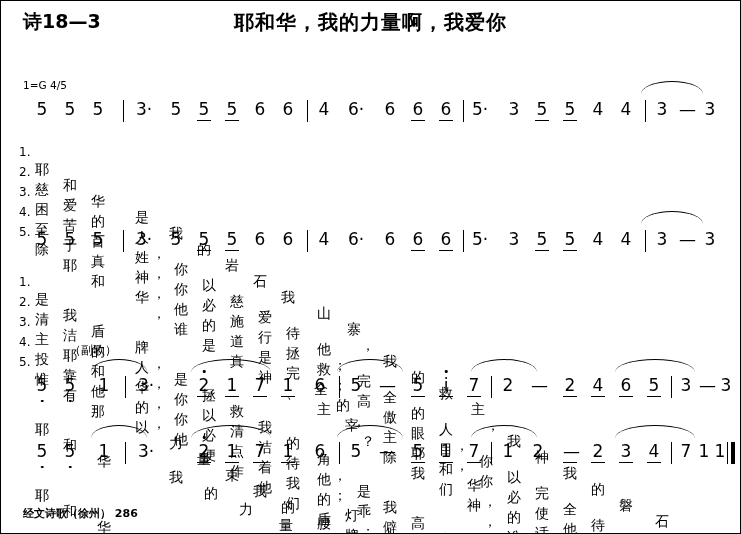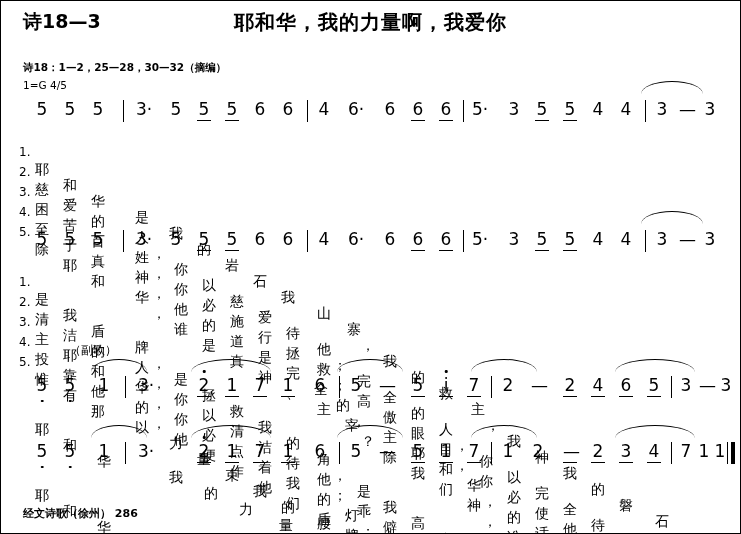--- a/index.html
+++ b/index.html
@@ -162,21 +162,20 @@
     font-size: 12px;
   }
 </style>
 </head>
 <body>
 
 <div class="sheet">
 
   <div class="hymn-no">诗18—3</div>
   <div class="title">耶和华，我的力量啊，我爱你</div>
-  <div class="scripture">诗18：1—2，25—28，30—32（摘编）</div>
   <div class="keytime">1=G  4/5</div>
 
   <div class="system" style="top:98px;">
     <div class="notes-row">
       <div class="slur" style="left:640px; top:-18px; width:62px;"></div>
 
       <div class="note" style="left:34px; width:14px;">5</div>
       <div class="note" style="left:62px; width:14px;">5</div>
       <div class="note" style="left:90px; width:14px;">5</div>
       <div class="barline" style="left:122px;"></div>

